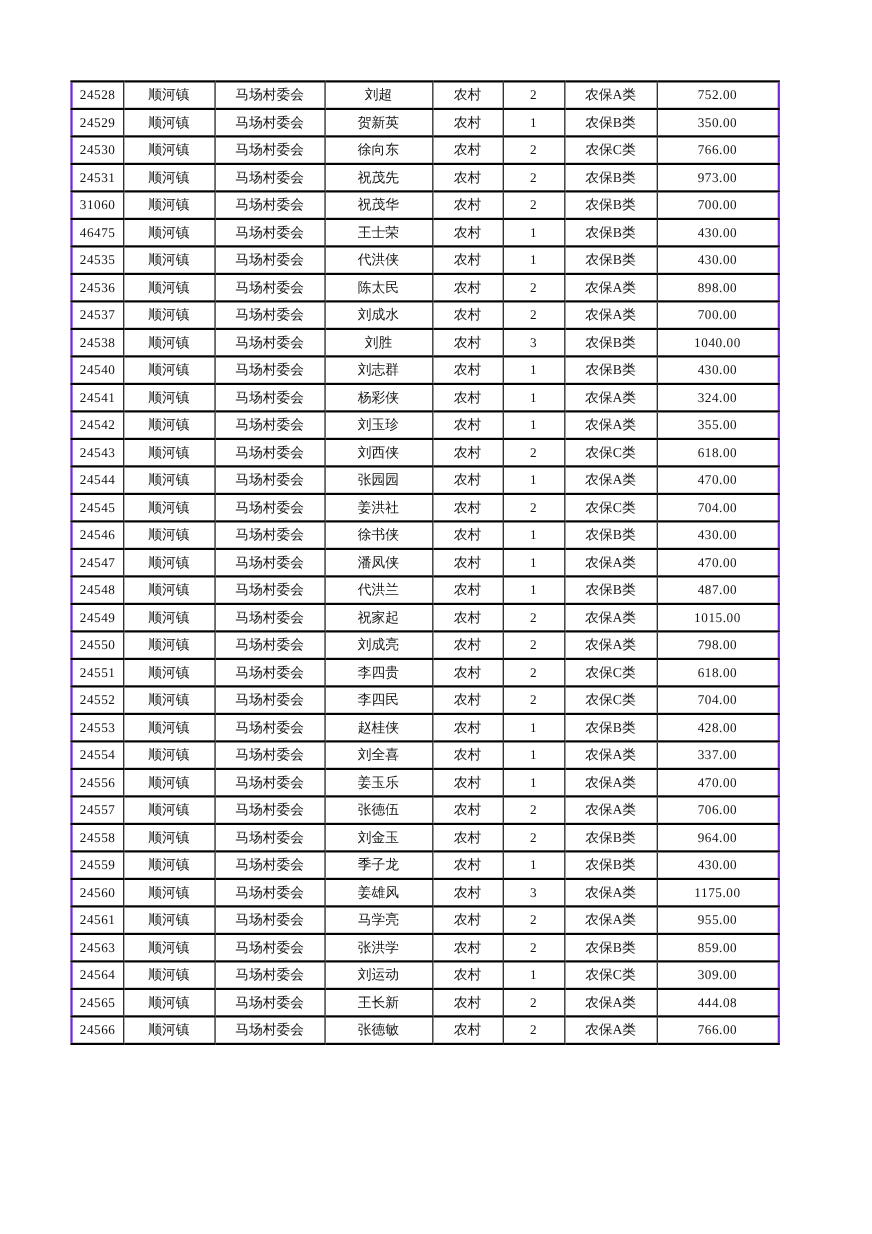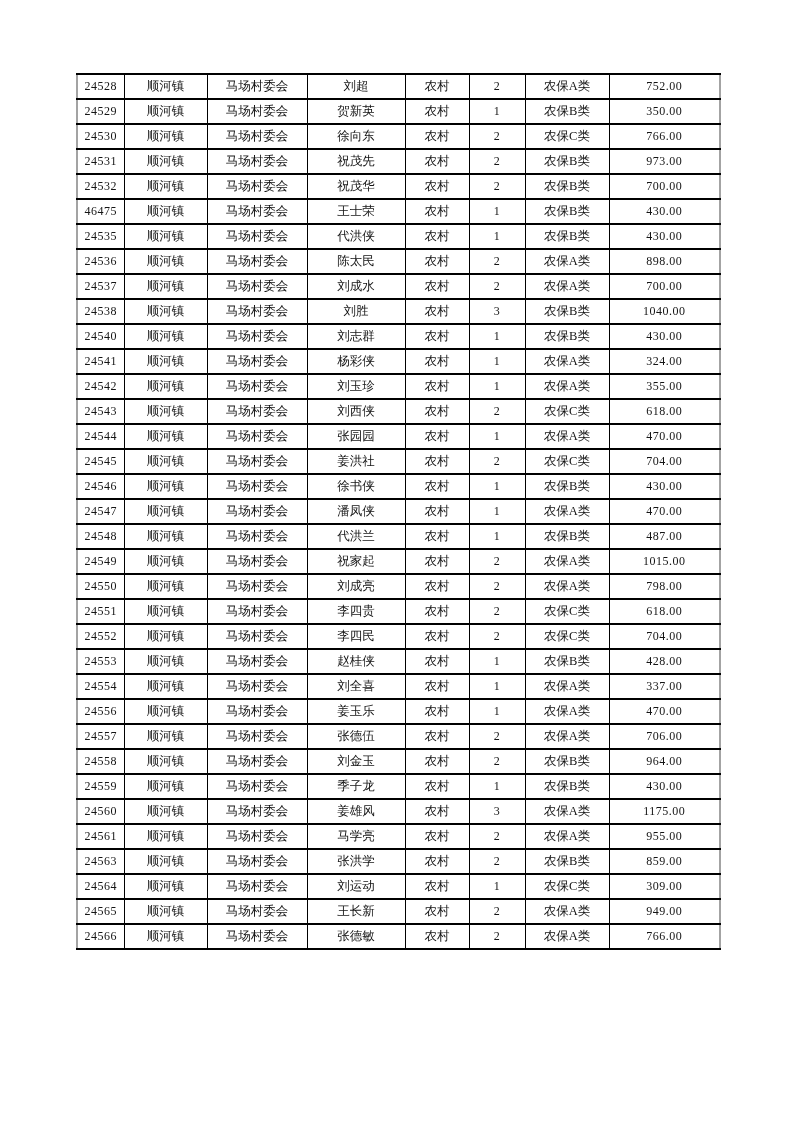--- a/index.html
+++ b/index.html
@@ -21,22 +21,21 @@
     height: 1122px;
     background: #ffffff;
   }
   table.roster {
     position: absolute;
     left: 64px;
     top: 73px;
     width: 643px;
     border-collapse: collapse;
     table-layout: fixed;
-    border: 2px solid #a3a3a3;
-    margin-left: 12px;
+    border: 2px solid #6d28d9;
   }
   table.roster td {
     border-left: 1px solid #000000;
     border-right: 1px solid #000000;
     border-top: 2px solid #000000;
     border-bottom: 2px solid #000000;
     height: 23px;
     padding: 0;
     text-align: center;
     vertical-align: middle;
@@ -101,21 +100,21 @@
           <td class="num">24531</td>
           <td>顺河镇</td>
           <td>马场村委会</td>
           <td>祝茂先</td>
           <td>农村</td>
           <td class="num">2</td>
           <td>农保B类</td>
           <td class="num">973.00</td>
         </tr>
         <tr>
-          <td class="num">24532</td>
+          <td class="num">31060</td>
           <td>顺河镇</td>
           <td>马场村委会</td>
           <td>祝茂华</td>
           <td>农村</td>
           <td class="num">2</td>
           <td>农保B类</td>
           <td class="num">700.00</td>
         </tr>
         <tr>
           <td class="num">46475</td>
@@ -398,21 +397,21 @@
           <td class="num">309.00</td>
         </tr>
         <tr>
           <td class="num">24565</td>
           <td>顺河镇</td>
           <td>马场村委会</td>
           <td>王长新</td>
           <td>农村</td>
           <td class="num">2</td>
           <td>农保A类</td>
-          <td class="num">949.00</td>
+          <td class="num">444.08</td>
         </tr>
         <tr>
           <td class="num">24566</td>
           <td>顺河镇</td>
           <td>马场村委会</td>
           <td>张德敏</td>
           <td>农村</td>
           <td class="num">2</td>
           <td>农保A类</td>
           <td class="num">766.00</td>

